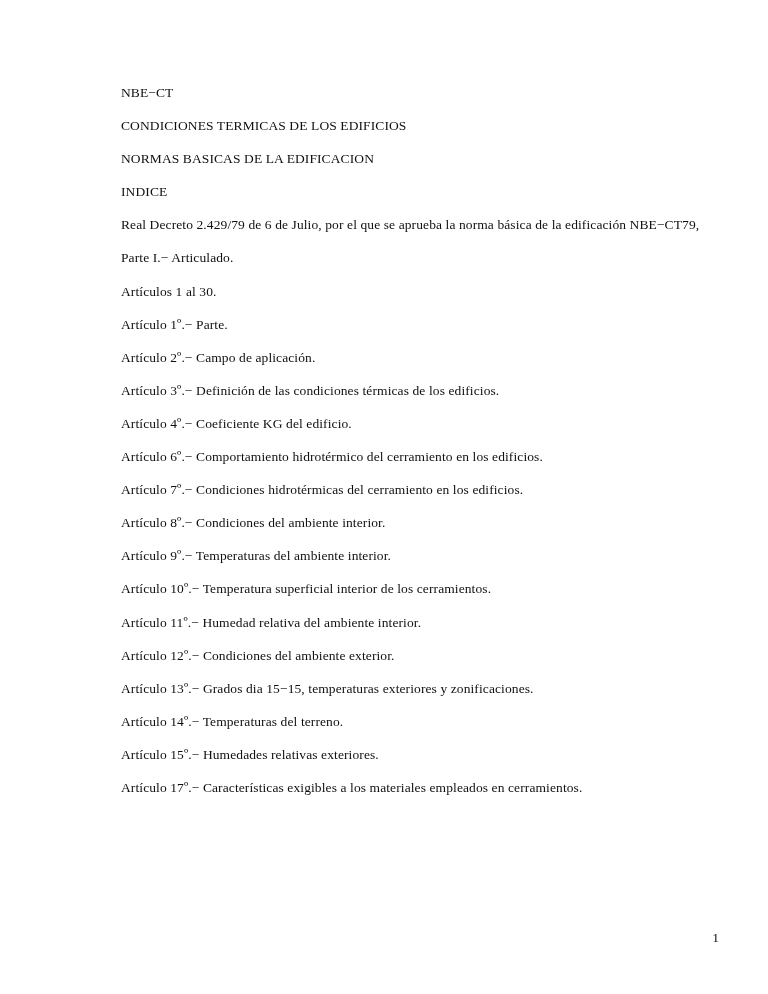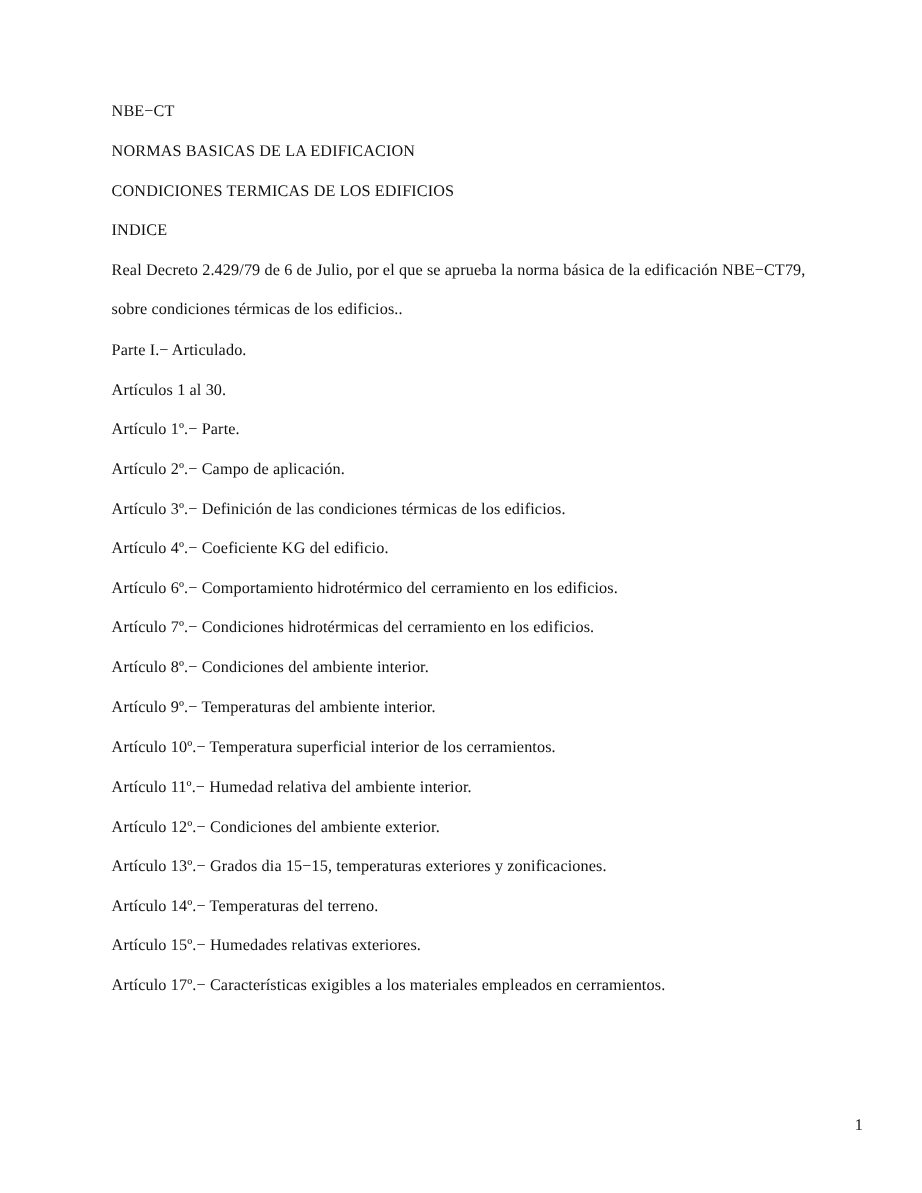--- a/index.html
+++ b/index.html
@@ -20,40 +20,40 @@
     position: absolute;
     top: 76px;
     left: 93px;
     right: 40px;
   }
   .line {
     font-size: 13.5px;
     line-height: 33.1px;
     white-space: nowrap;
     letter-spacing: 0.1px;
+    margin-left: 28px;
   }
   .page-number {
     position: absolute;
     top: 930px;
     right: 49px;
     font-size: 13.5px;
     color: #101010;
   }
 </style>
 </head>
 <body>
 
 <div class="page">
   <div class="content">
     <div class="line">NBE−CT</div>
+    <div class="line">CONDICIONES TERMICAS DE LOS EDIFICIOS</div>
     <div class="line">NORMAS BASICAS DE LA EDIFICACION</div>
-    <div class="line">CONDICIONES TERMICAS DE LOS EDIFICIOS</div>
     <div class="line">INDICE</div>
     <div class="line">Real Decreto 2.429/79 de 6 de Julio, por el que se aprueba la norma básica de la edificación NBE−CT79,</div>
-    <div class="line">sobre condiciones térmicas de los edificios..</div>
     <div class="line">Parte I.− Articulado.</div>
     <div class="line">Artículos 1 al 30.</div>
     <div class="line">Artículo 1º.− Parte.</div>
     <div class="line">Artículo 2º.− Campo de aplicación.</div>
     <div class="line">Artículo 3º.− Definición de las condiciones térmicas de los edificios.</div>
     <div class="line">Artículo 4º.− Coeficiente KG del edificio.</div>
     <div class="line">Artículo 6º.− Comportamiento hidrotérmico del cerramiento en los edificios.</div>
     <div class="line">Artículo 7º.− Condiciones hidrotérmicas del cerramiento en los edificios.</div>
     <div class="line">Artículo 8º.− Condiciones del ambiente interior.</div>
     <div class="line">Artículo 9º.− Temperaturas del ambiente interior.</div>

